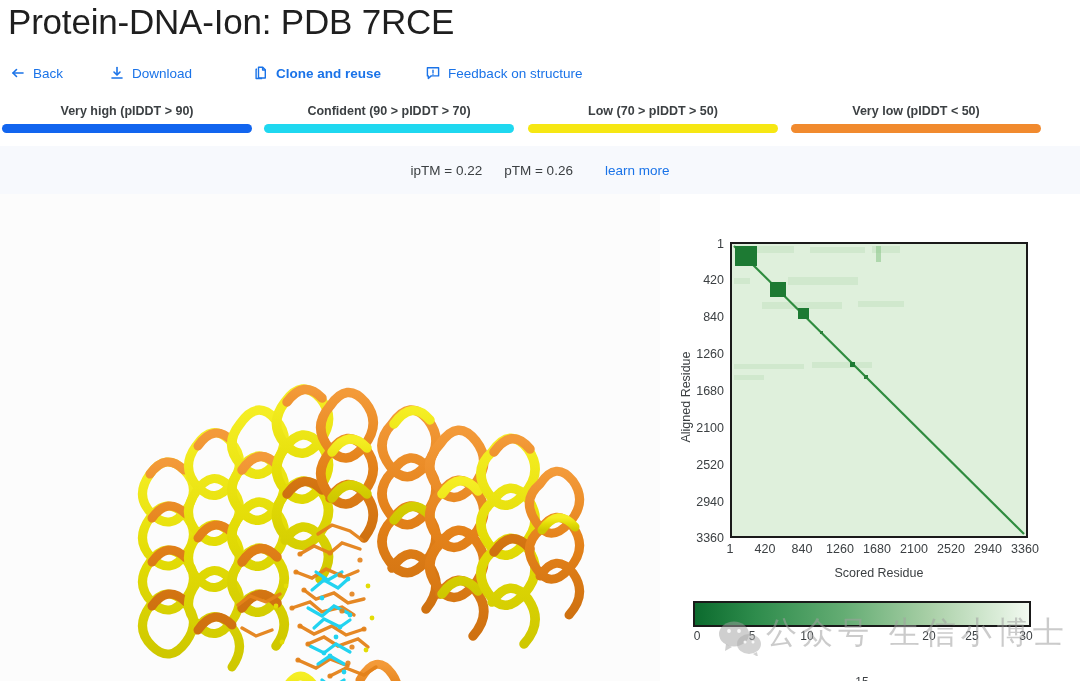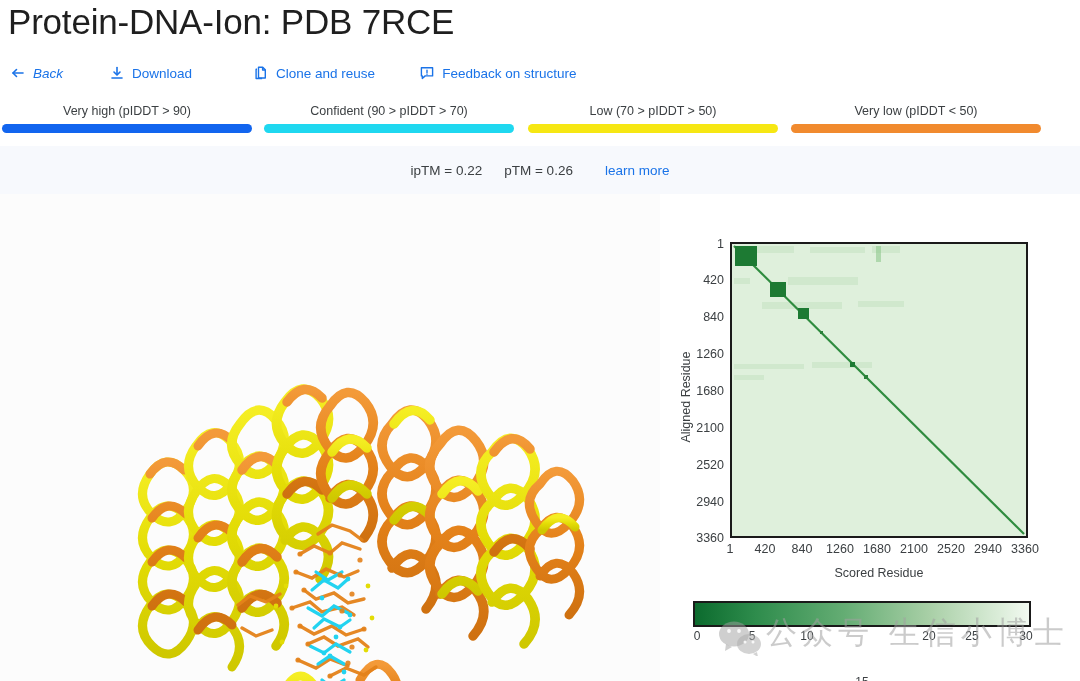--- a/index.html
+++ b/index.html
@@ -47,31 +47,32 @@
     white-space: nowrap;
   }
   .tool-action .ticon {
     display: inline-flex;
     width: 16px;
     height: 16px;
     align-items: center;
     justify-content: center;
   }
   .tool-action svg { display: block; }
-  .gap-back    { margin-right: 46px; font-style: italic; }
+  .gap-back    { margin-right: 46px; }
   .gap-dl      { margin-right: 61px; text-align: center; }
-  .gap-clone   { margin-right: 44px; }
+  .gap-clone   { margin-right: 44px; font-weight: bold; }
 
   
   #plddt-legend {
     position: absolute;
     left: 0;
     top: 104px;
     width: 872px;
     height: 34px;
+    font-weight: bold;
   }
   .plddt-item {
     position: absolute;
     top: 0;
     height: 34px;
   }
   .plddt-label {
     text-align: center;
     font-size: 12.5px;
     color: #3c4043;

